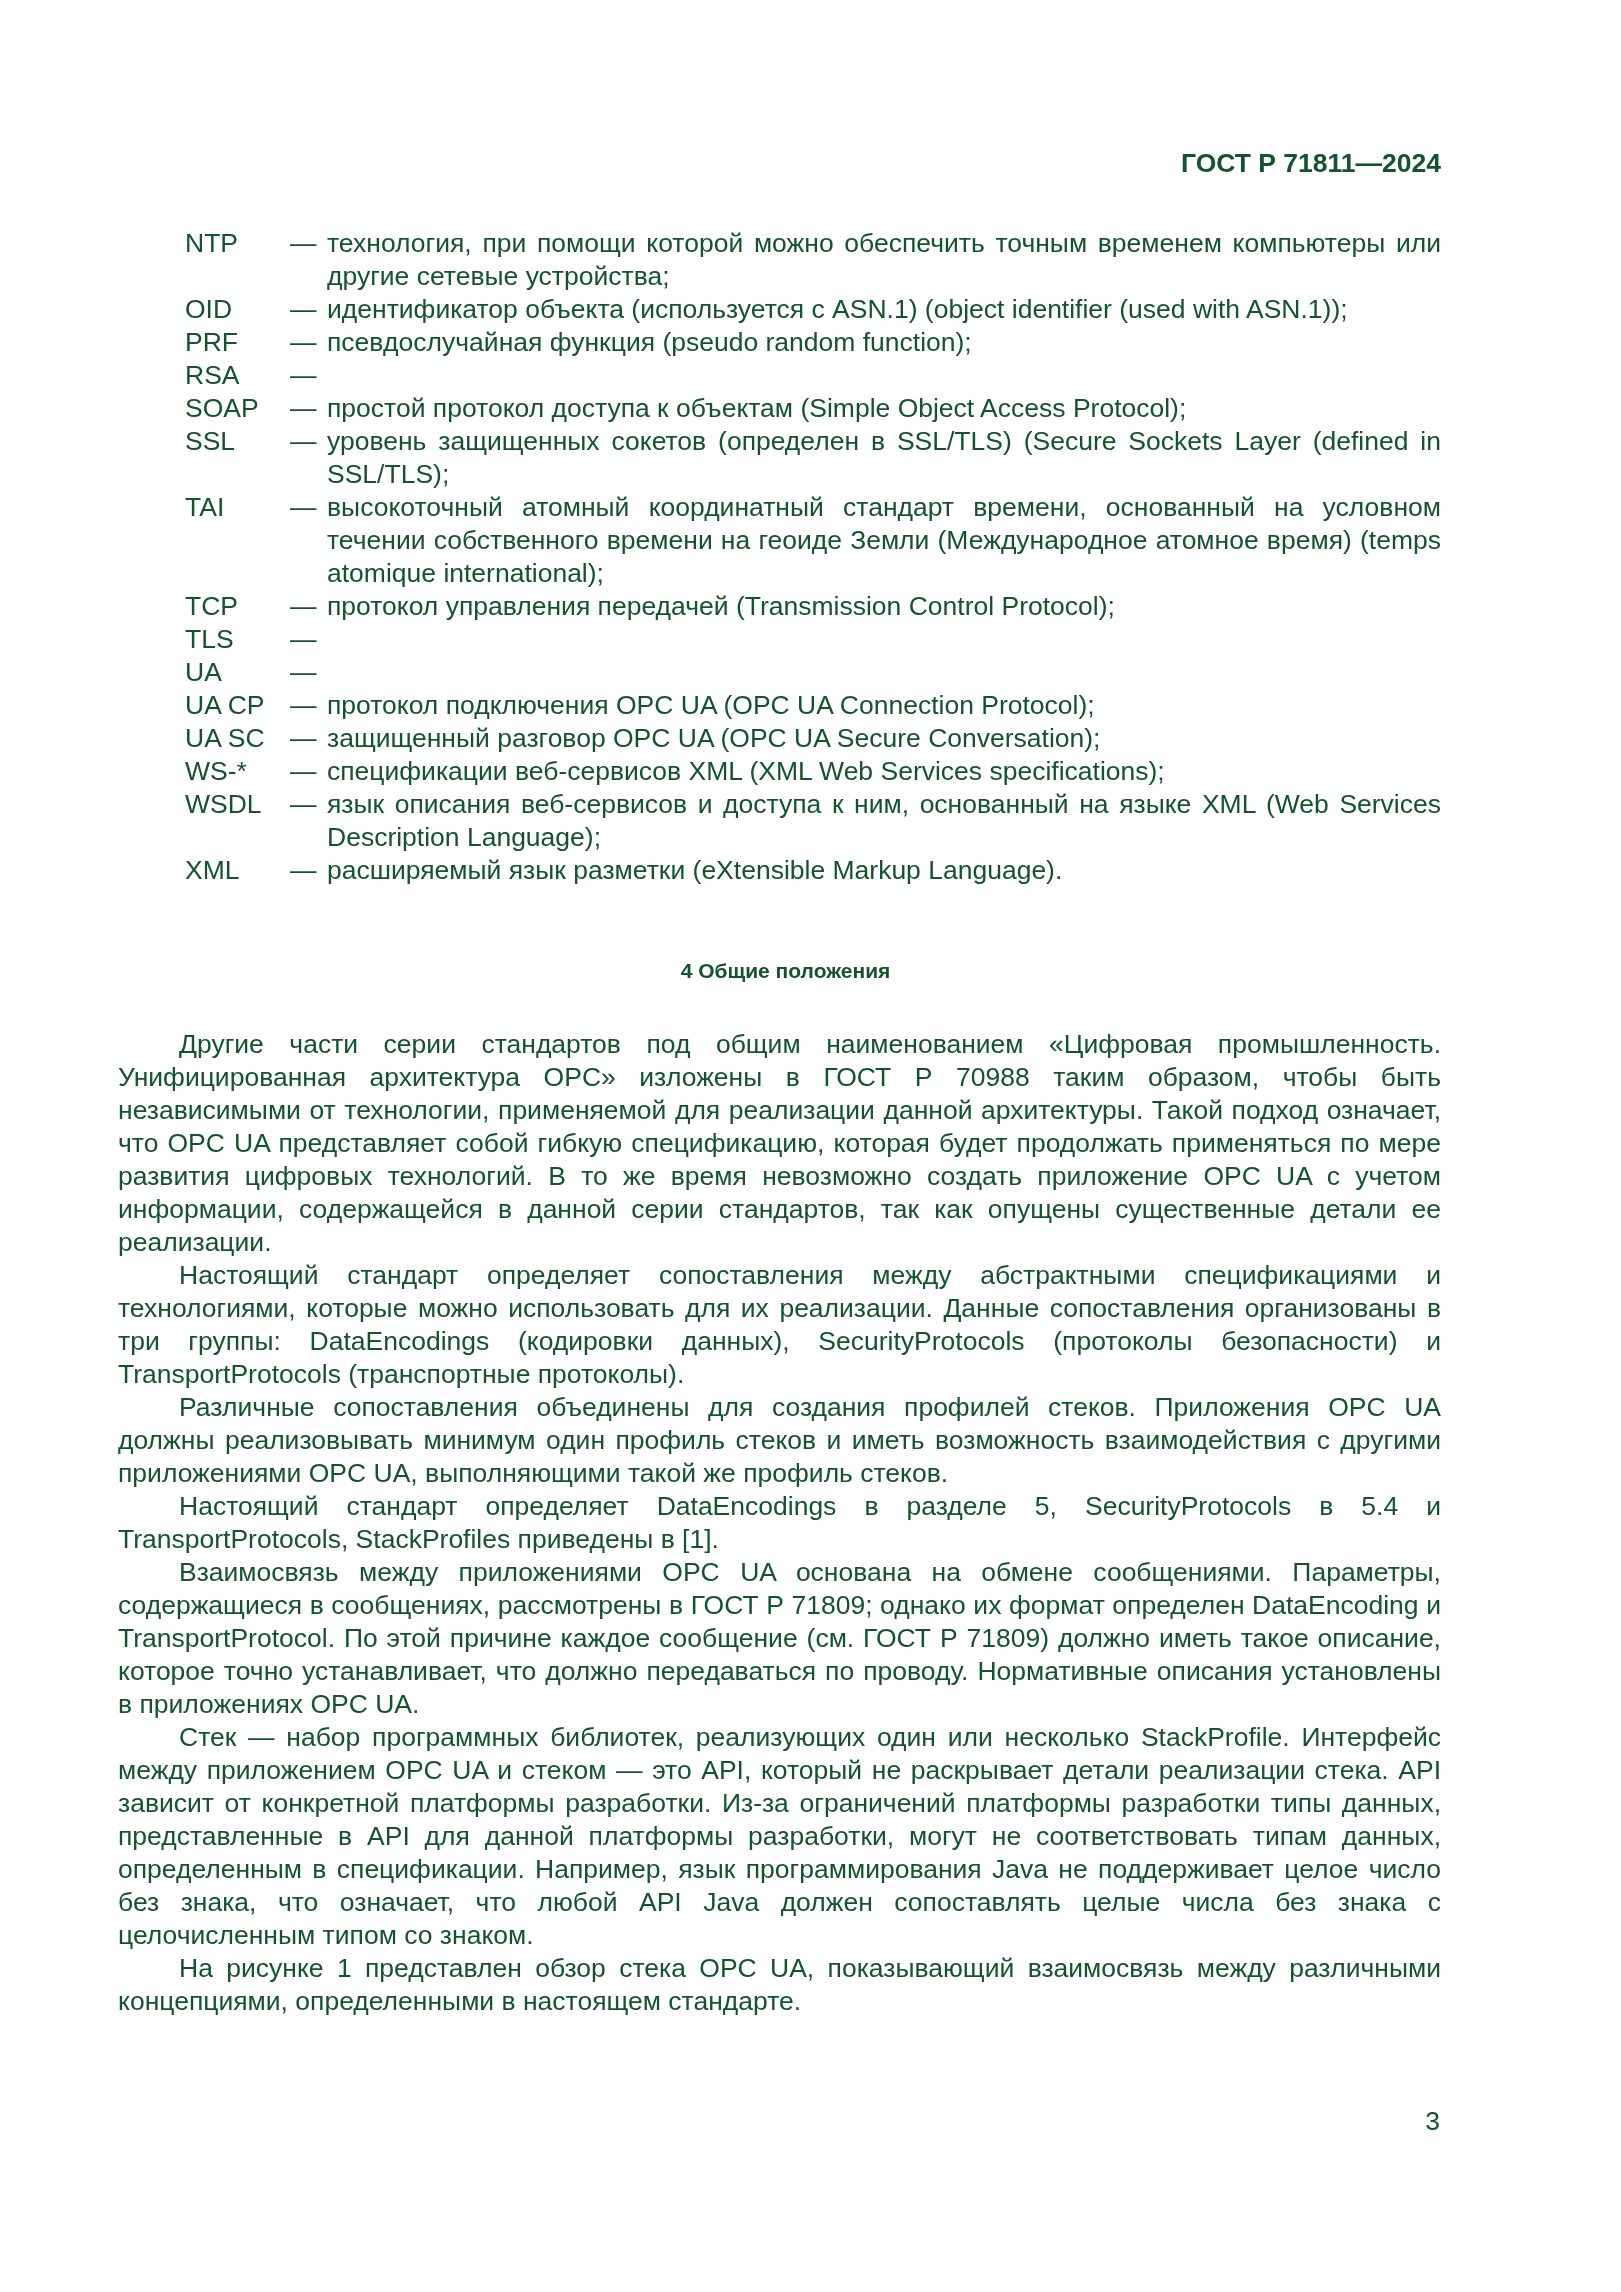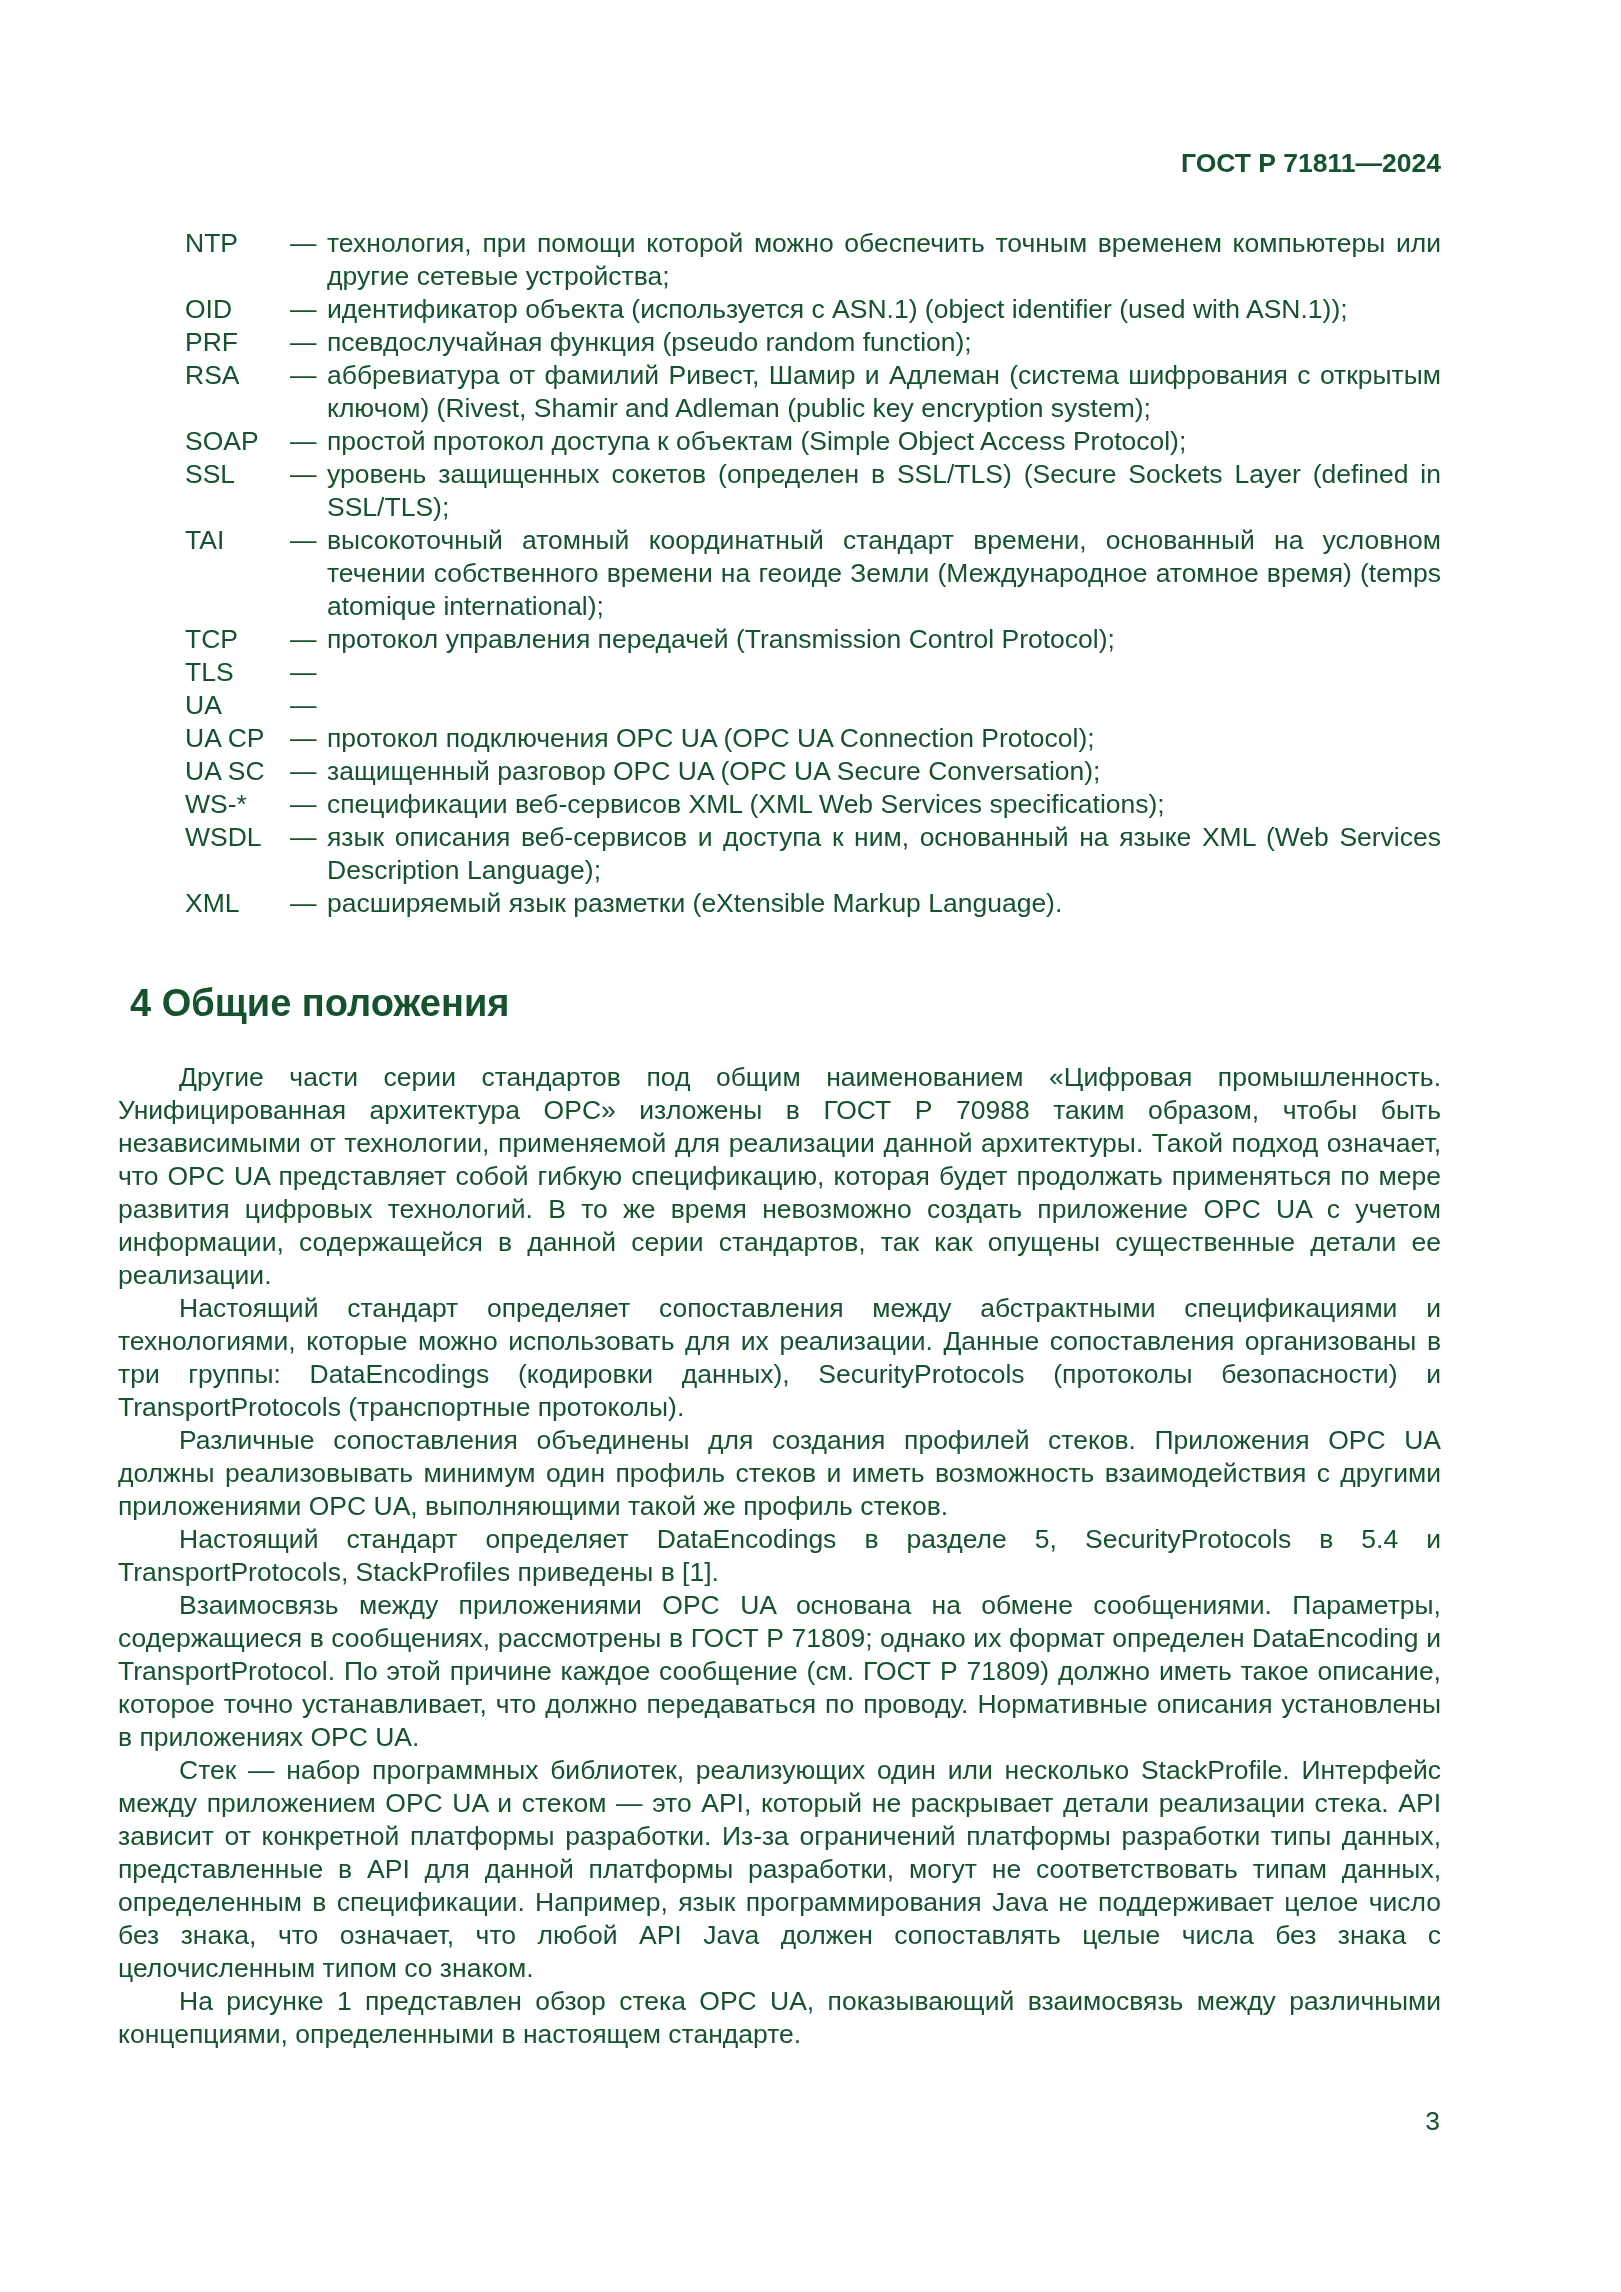--- a/index.html
+++ b/index.html
@@ -33,24 +33,25 @@
   }
   .term-row {
     display: grid;
     grid-template-columns: 105px 37px 1fr;
     align-items: start;
   }
   .term-abbr { white-space: nowrap; }
   .term-dash { }
   .term-def { text-align: justify; }
   .section-heading {
-    font-size: 38px;
+    font-size: 21px;
     line-height: 37px;
     font-weight: bold;
     margin: 65px 0 39px 12px;
+    text-align: center;
   }
   .paragraphs p {
     margin: 0;
     padding: 0;
     text-align: justify;
     text-indent: 61px;
   }
   .page-number {
     position: absolute;
     right: 181px;
@@ -84,21 +85,20 @@
 
   <div class="term-row">
     <div class="term-abbr">PRF</div>
     <div class="term-dash">—</div>
     <div class="term-def">псевдослучайная функция (pseudo random function);</div>
   </div>
 
   <div class="term-row">
     <div class="term-abbr">RSA</div>
     <div class="term-dash">—</div>
-    <div class="term-def">аббревиатура от фамилий Ривест, Шамир и Адлеман (система шифрования с открытым ключом) (Rivest, Shamir and Adleman (public key encryption system);</div>
   </div>
 
   <div class="term-row">
     <div class="term-abbr">SOAP</div>
     <div class="term-dash">—</div>
     <div class="term-def">простой протокол доступа к объектам (Simple Object Access Protocol);</div>
   </div>
 
   <div class="term-row">
     <div class="term-abbr">SSL</div>

